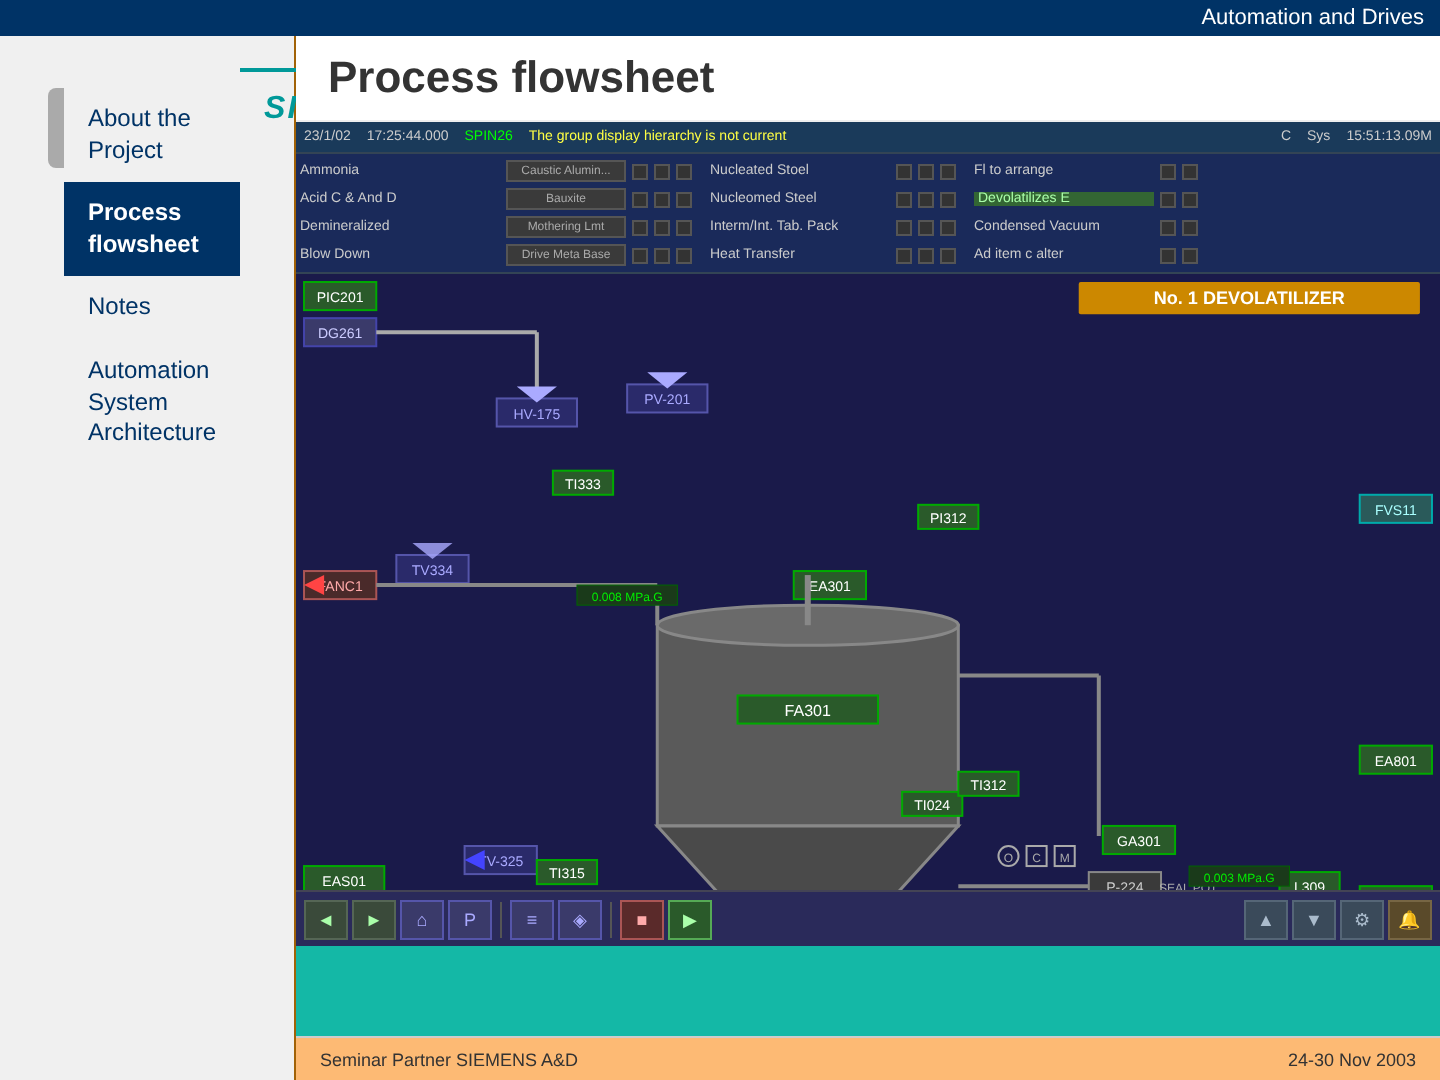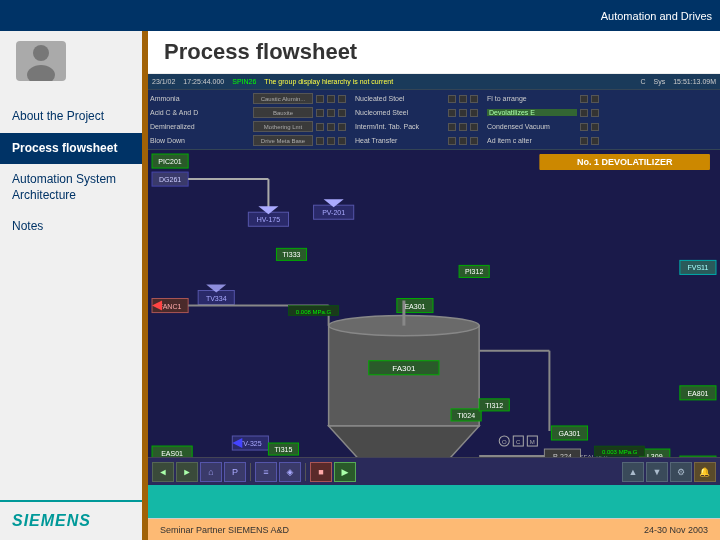--- a/index.html
+++ b/index.html
@@ -13,41 +13,40 @@
       flex-direction: column;
     }
 
     
     .top-bar {
       background: #003366;
       color: white;
       font-size: 11px;
       text-align: right;
       padding: 2px 8px;
-      height: 31px;
+      height: 18px;
       display: flex;
       align-items: center;
       justify-content: flex-end;
     }
 
     
     .main-layout {
       display: flex;
       flex: 1;
       overflow: hidden;
     }
 
     
     .sidebar {
       width: 148px;
       background: #f0f0f0;
-      border-right: 6px solid #a16207;
-      display: flex;
-      flex-direction: column;
-      padding: 0;
+      border-right: 1px solid #a16207;
+      display: flex;
+      padding: 16px;
       flex-shrink: 0;
     }
 
     .sidebar-logo {
       padding: 8px;
       display: flex;
       align-items: center;
       justify-content: center;
       height: 60px;
       overflow: hidden;
@@ -167,25 +166,25 @@
 
       <div class="sidebar-item">
         <span>About the Project</span>
       </div>
 
       <div class="sidebar-item highlighted">
         <span>Process flowsheet</span>
       </div>
 
       <div class="sidebar-item">
+        <span>Notes</span>
+      </div>
+
+      <div class="sidebar-item">
         <span>Automation System Architecture</span>
-      </div>
-
-      <div class="sidebar-item">
-        <span>Notes</span>
       </div>
 
     </div>
 
     <div class="sidebar-bottom">
       <div class="siemens-logo">SIEMENS</div>
     </div>
   </div>
 
   <div class="content-area">

